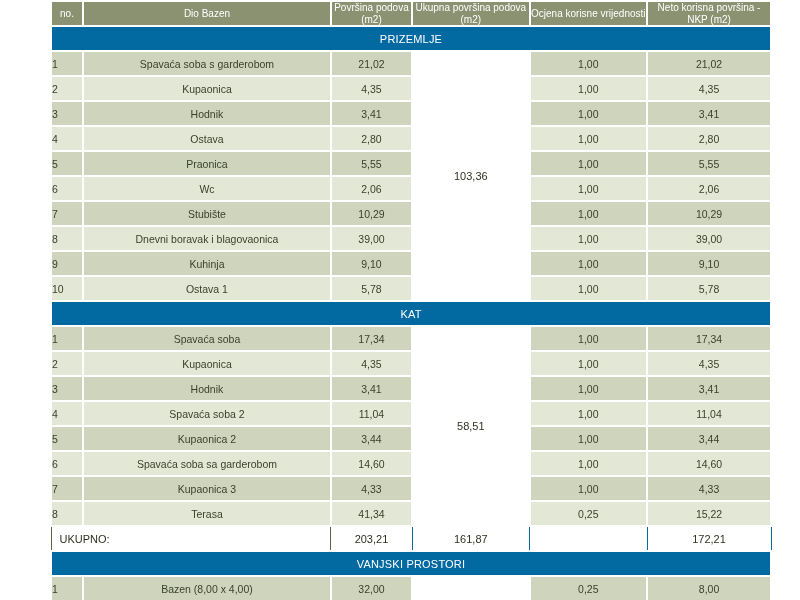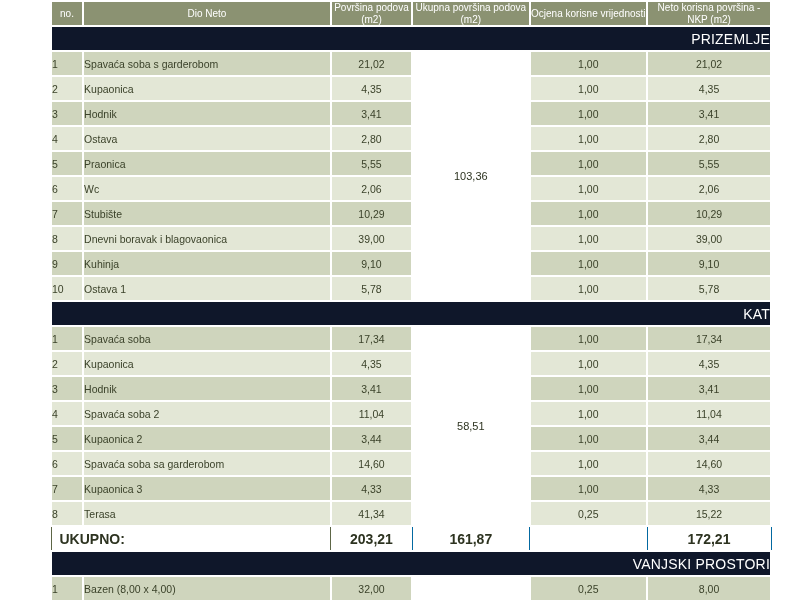--- a/index.html
+++ b/index.html
@@ -48,37 +48,37 @@
     color: #ffffff;
     font-size: 10px;
     line-height: 1.15;
     text-align: center;
     font-weight: 400;
     padding: 2px 4px;
     vertical-align: bottom;
     height: 34px;
   }
   .sect {
-    background: #0f172a;
+    background: #0369a1;
     color: #ffffff;
-    font-size: 14px;
-    text-align: right;
+    font-size: 11px;
+    text-align: center;
     padding-left: 8px;
     font-weight: 400;
     letter-spacing: .2px;
   }
   .row-a { background: #cfd5bd; }
   .row-b { background: #e3e7d6; }
   .cell-no {
     text-align: left;
     padding-left: 8px;
     color: #3a4129;
   }
   .cell-name {
-    text-align: left;
+    text-align: center;
     padding-left: 8px;
     color: #3a4129;
   }
   .cell-num {
     text-align: center;
     color: #3a4129;
     margin-left: 32px;
   }
   .cell-blank {
     background: #ffffff;
@@ -87,22 +87,22 @@
   }
   .cell-merged {
     background: #ffffff;
     text-align: center;
     font-size: 11px;
     color: #2d3320;
     border-radius: 32px;
   }
   .total-row td {
     background: #ffffff;
-    font-weight: bold;
-    font-size: 14px;
+    font-weight: normal;
+    font-size: 11px;
     color: #2d3320;
     border: 2px solid #ffffff;
   }
   .total-row td.total-label {
     text-align: left;
     padding-left: 8px;
     border: 1px solid #5d6646;
   }
   .total-row td.total-num {
     text-align: center;
@@ -122,21 +122,21 @@
       <col class="c-no">
       <col class="c-name">
       <col class="c-floor">
       <col class="c-total">
       <col class="c-rate">
       <col class="c-net">
     </colgroup>
     <thead>
       <tr>
         <th class="hdr">no.</th>
-        <th class="hdr">Dio Neto</th>
+        <th class="hdr">Dio Bazen</th>
         <th class="hdr">Površina podova (m2)</th>
         <th class="hdr">Ukupna površina podova (m2)</th>
         <th class="hdr">Ocjena korisne vrijednosti</th>
         <th class="hdr">Neto korisna površina - NKP (m2)</th>
       </tr>
     </thead>
     <tbody>
 
       <tr>
         <td class="sect" colspan="6">PRIZEMLJE</td>

